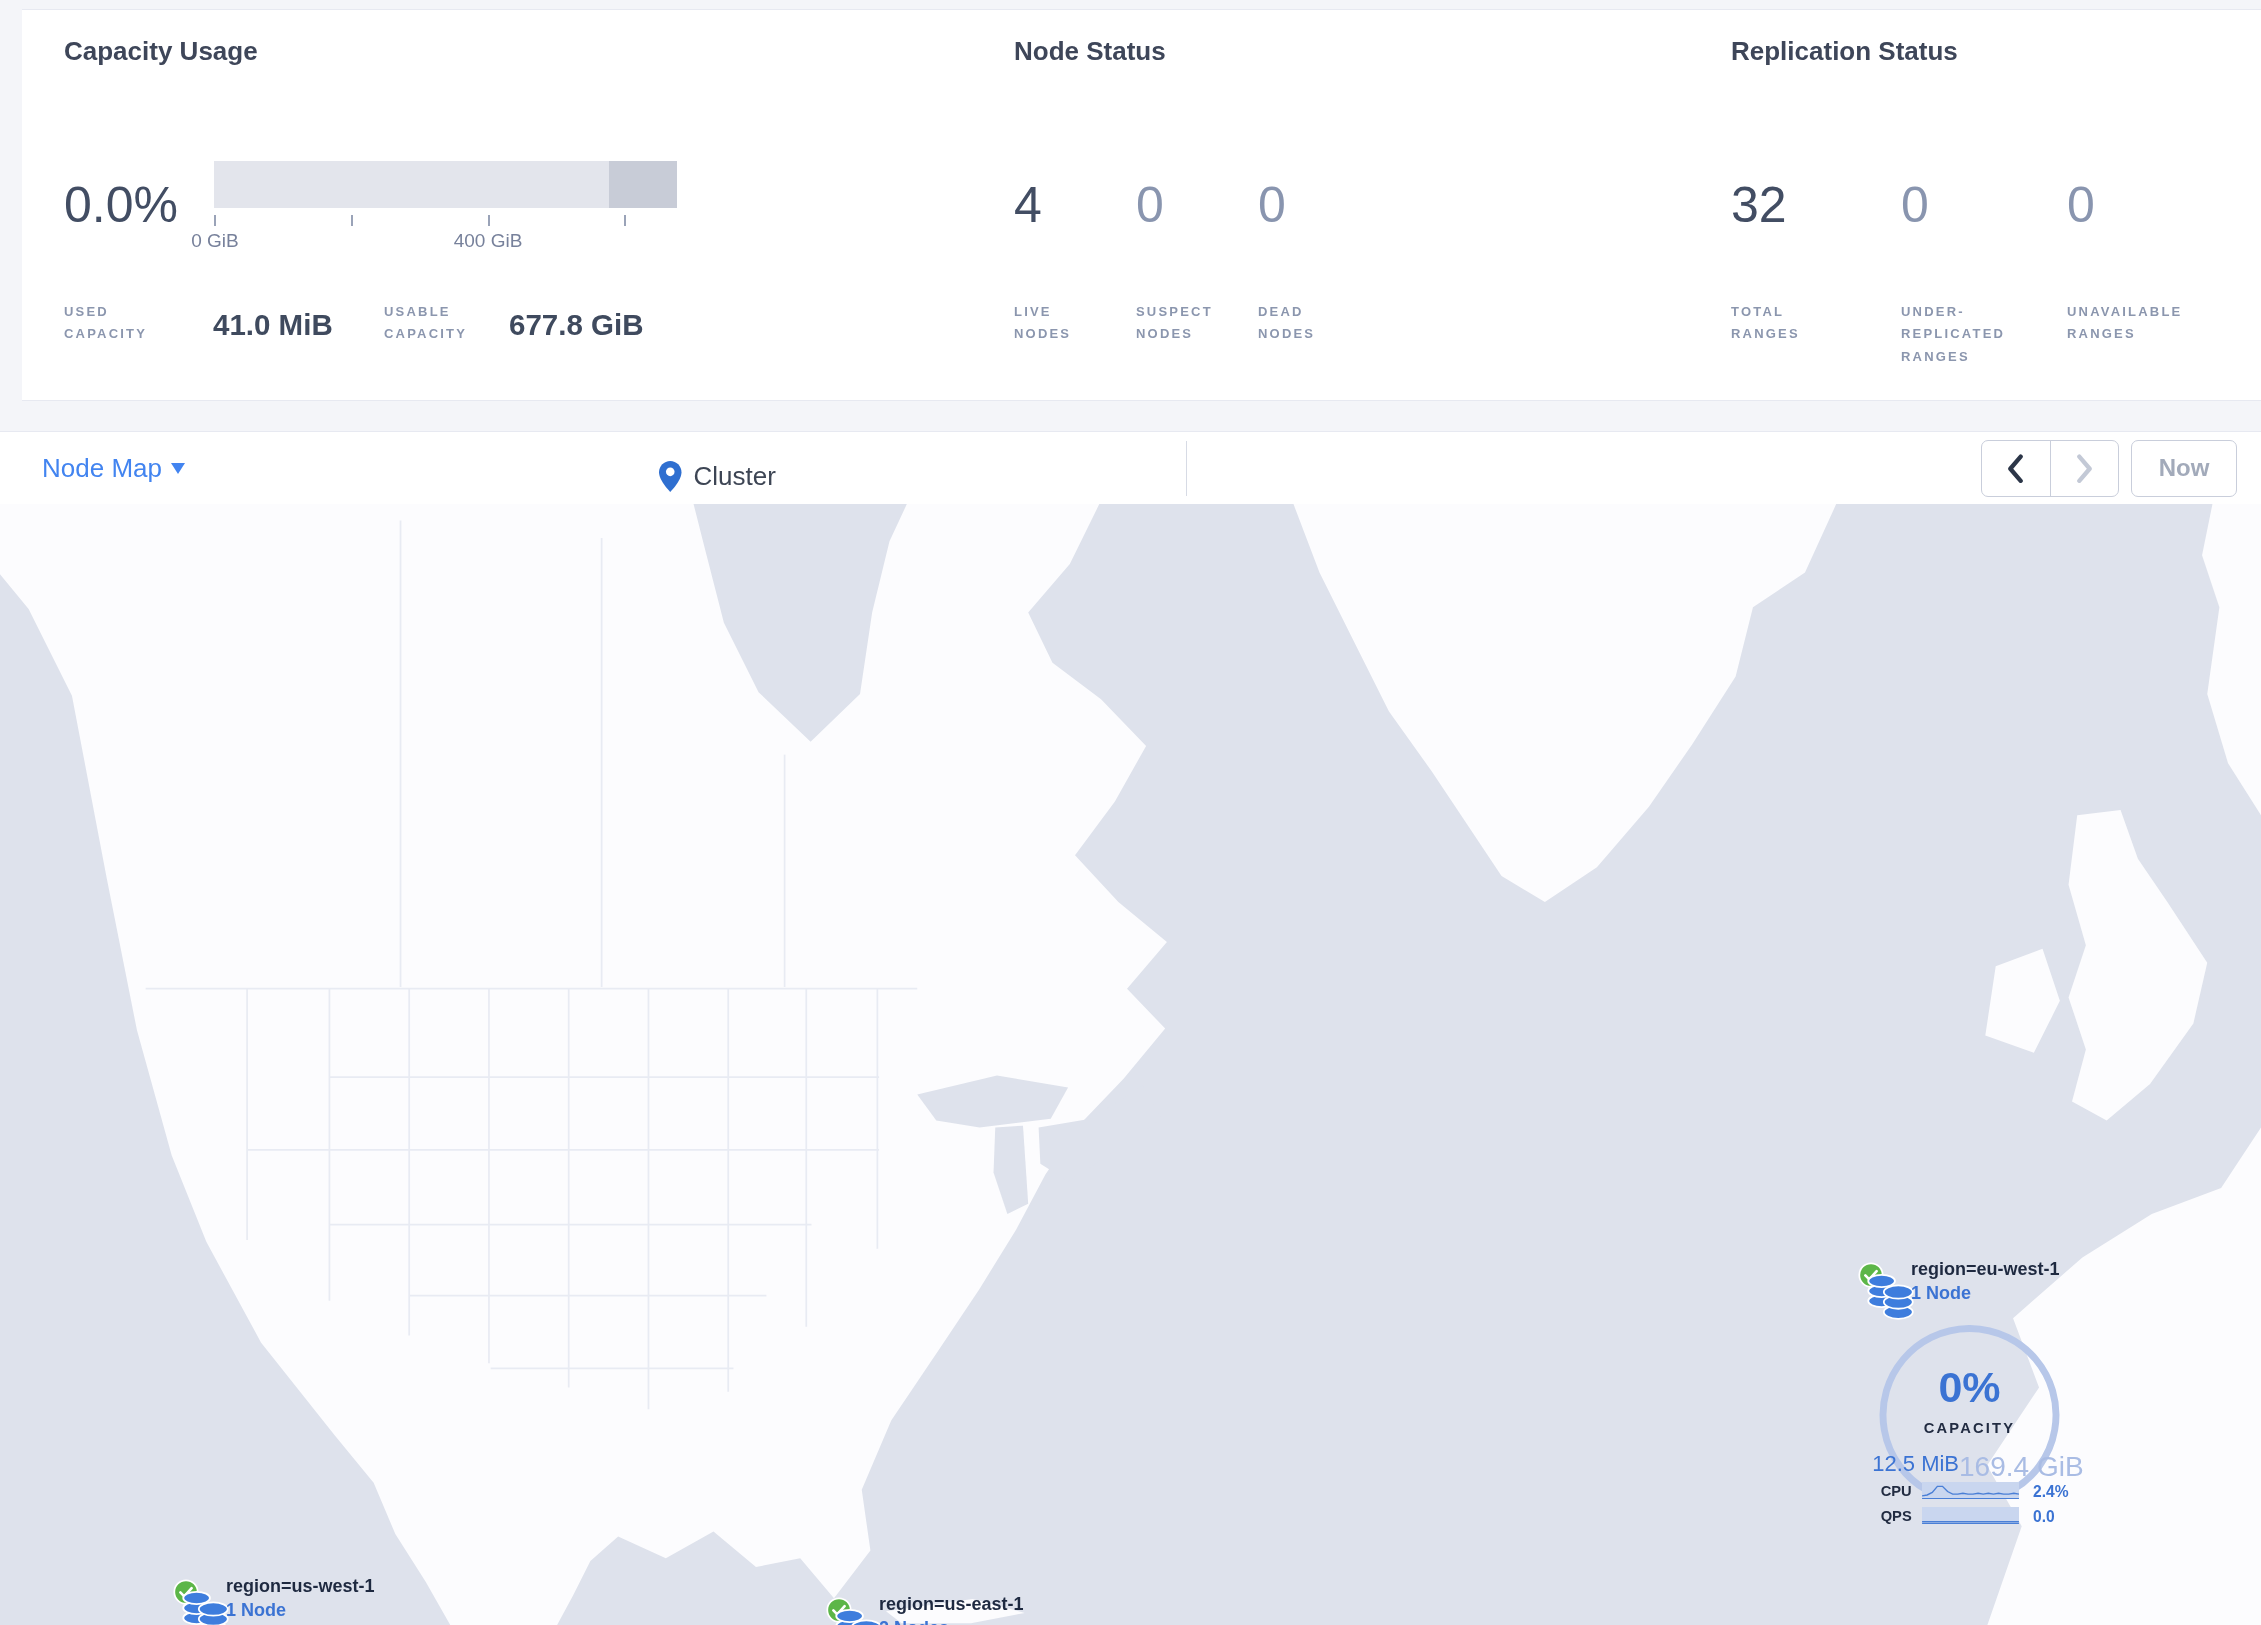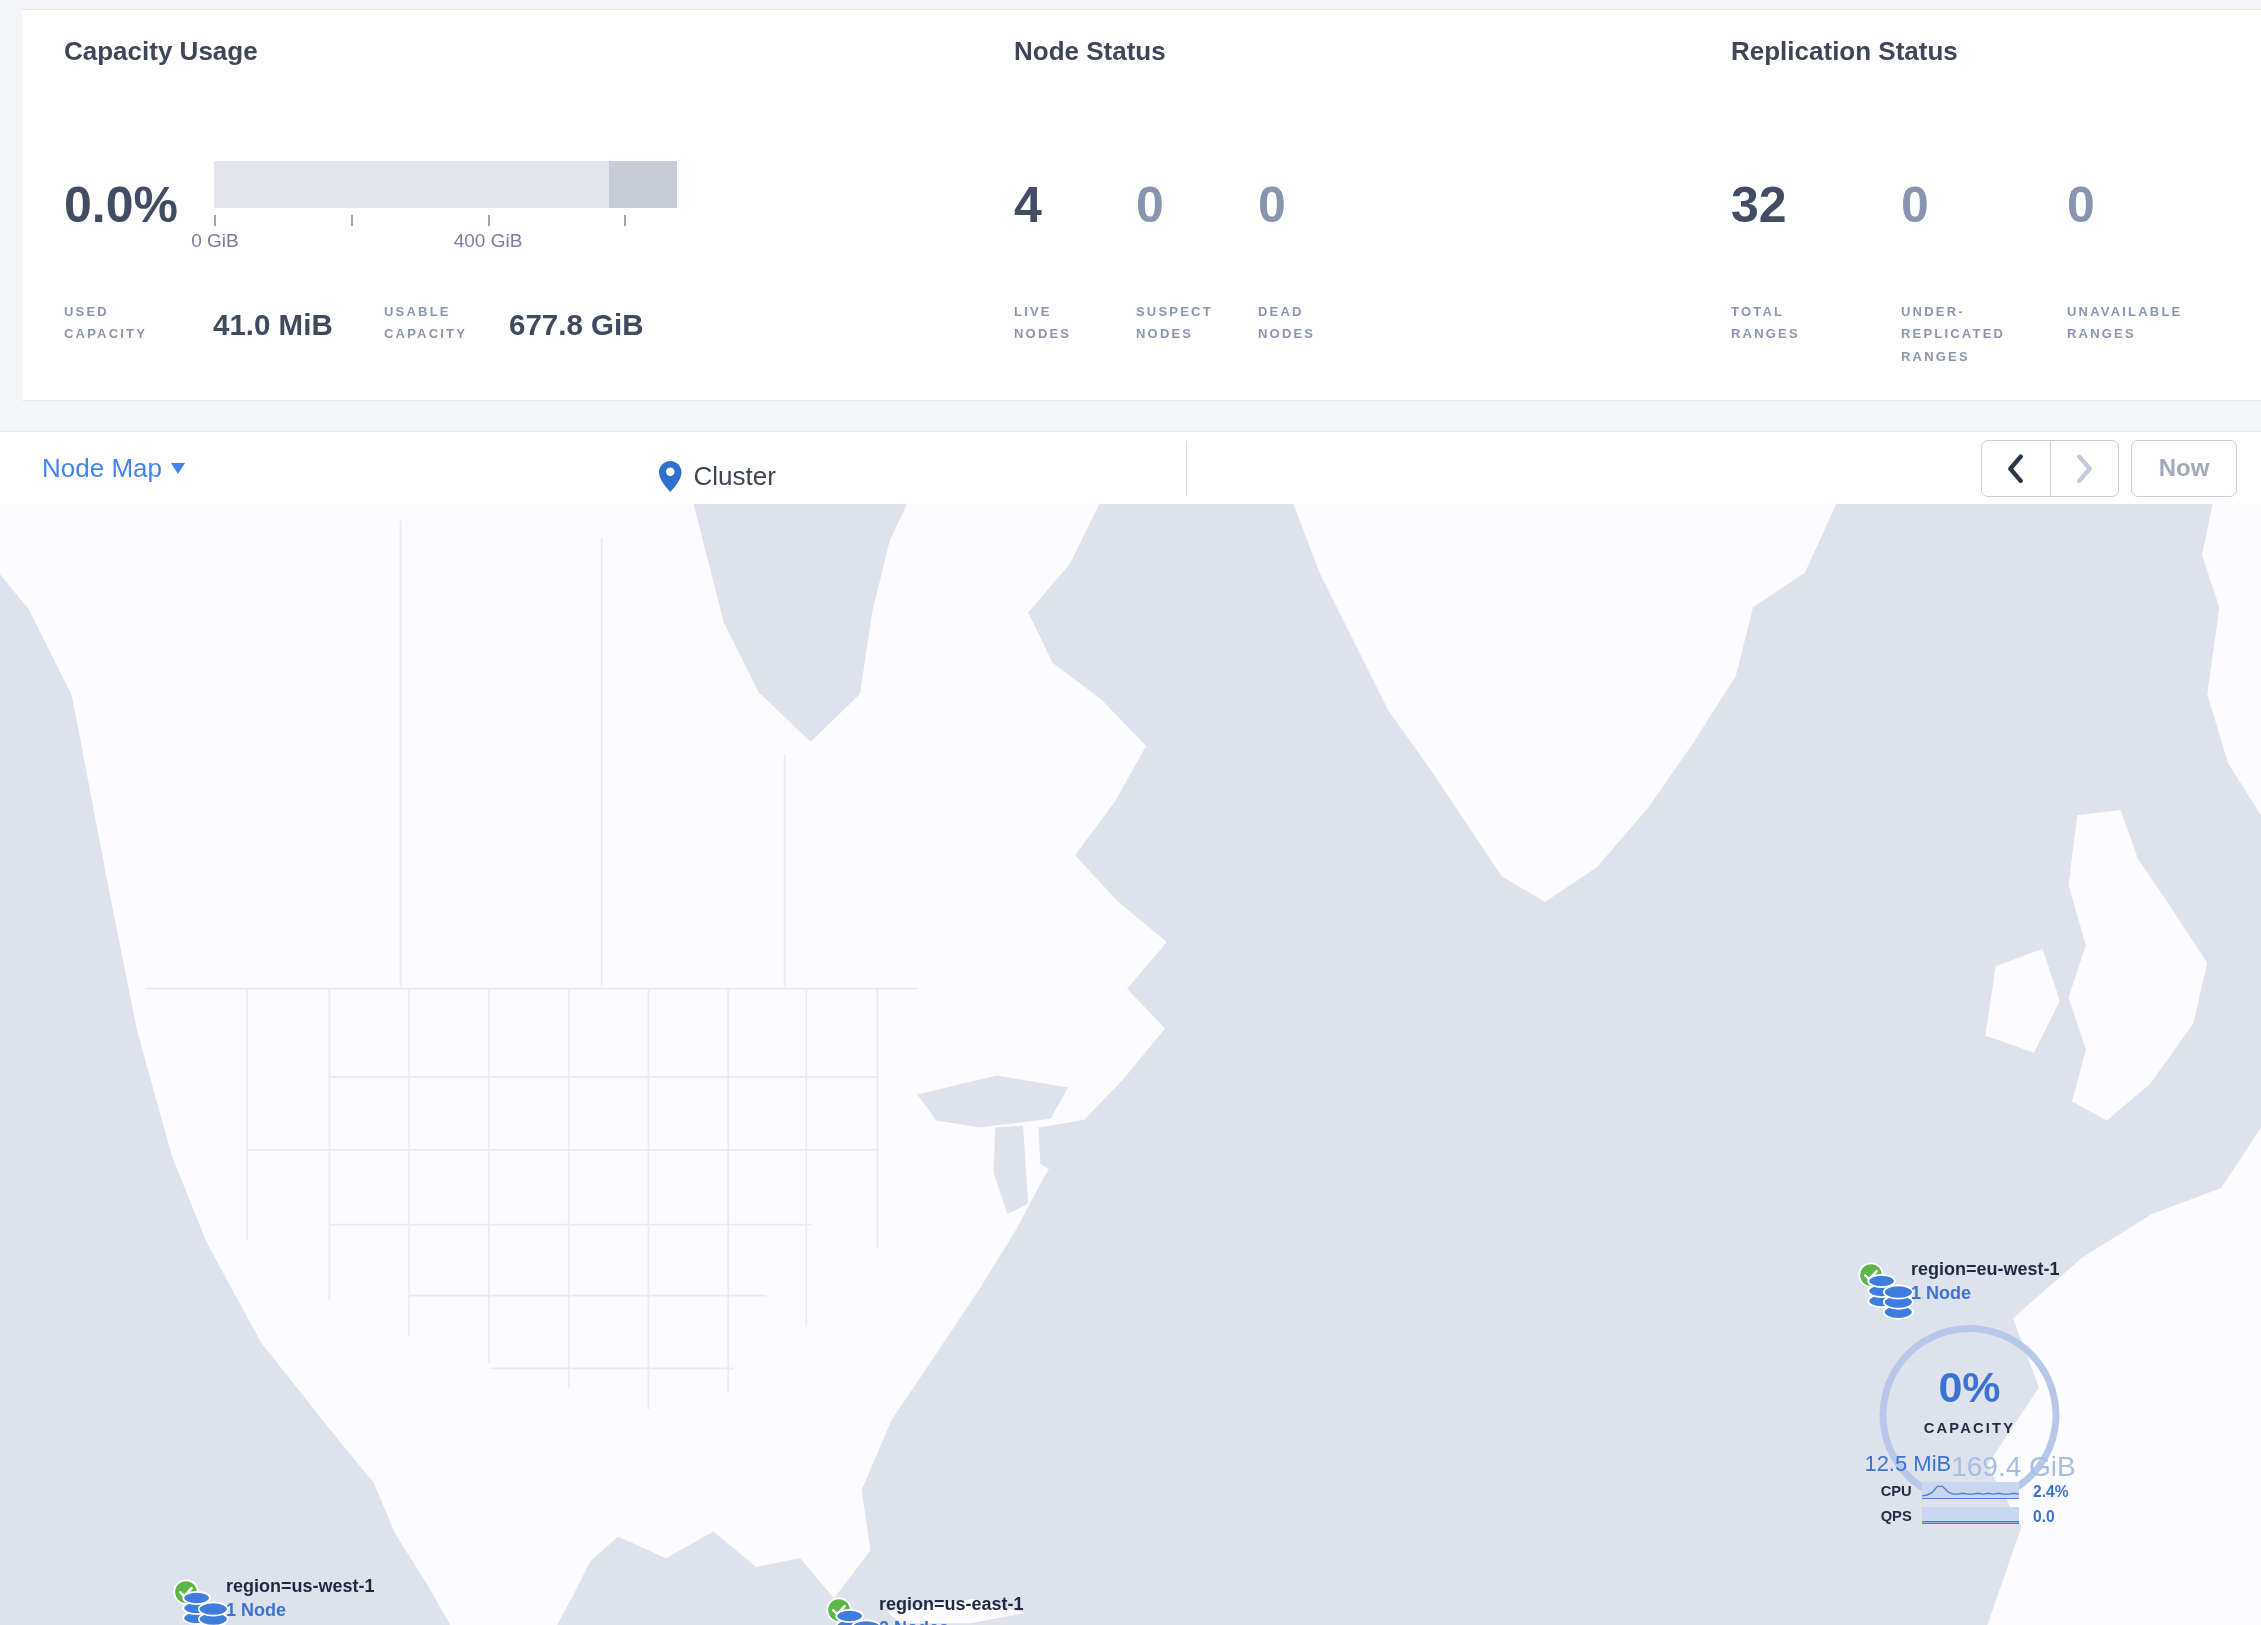--- a/index.html
+++ b/index.html
@@ -8,21 +8,21 @@
     background:#f4f5f9;
     font-family:"Liberation Sans", sans-serif;
     -webkit-font-smoothing:antialiased;
   }
   
   .stats-panel{
     position:absolute;left:0;top:8.7px;width:2261px;height:390px;
     background:#ffffff;border-top:0.9px solid #e7e9f1;border-bottom:0.9px solid #e7e9f1;margin-left:22px;
   }
   .section-title{position:absolute;top:26px;font-size:26px;font-weight:bold;color:#3e4659;}
-  .big-num{position:absolute;top:170px;font-size:50px;font-weight:bold;color:#424d63;line-height:1;}
+  .big-num{position:absolute;top:170px;font-size:50px;font-weight:normal;color:#424d63;line-height:1;}
   .big-num.dim{color:#8995af;}
   .cap-bar{position:absolute;left:192px;top:151px;width:463px;height:47px;background:#e3e5ec;}
   .cap-bar .seg-dark{position:absolute;right:0;top:0;width:68px;height:47px;background:#c8ccd7;}
   .cap-tick{position:absolute;top:205px;width:1.7px;height:11.3px;background:#9aa3b8;}
   .cap-tick-label{position:absolute;top:220px;width:104px;text-align:center;font-size:19px;color:#77819b;}
   .kv-label{position:absolute;top:291px;font-size:13px;font-weight:bold;letter-spacing:2.2px;color:#8b96ae;line-height:22.5px;}
   .kv-value{position:absolute;top:298px;font-size:29.5px;font-weight:bold;color:#3f4a5e;}
   .metric-label{position:absolute;top:291px;font-size:13px;font-weight:bold;letter-spacing:2.2px;color:#8b96ae;line-height:22.5px;}
   
   .toolbar{
@@ -64,21 +64,21 @@
   #marker-west{left:169px;top:1068px;}
   #marker-east{left:822px;top:1086px;}
   #marker-eu{left:1854px;top:751px;}
   .m-badge{position:absolute;left:3.5px;top:7px;}
   .m-dbicon{position:absolute;left:12px;top:17.3px;}
   .m-name{position:absolute;left:57px;top:3.5px;font-size:18px;font-weight:bold;color:#1e2940;white-space:nowrap;}
   .m-nodes{position:absolute;left:57px;top:28px;font-size:18px;font-weight:bold;color:#3b73d3;cursor:pointer;white-space:nowrap;}
   .m-donut{position:absolute;left:20px;top:70px;}
   .m-pct{position:absolute;left:29px;top:108px;width:173px;text-align:center;font-size:43px;font-weight:bold;color:#3b73d3;}
   .m-cap{position:absolute;left:29px;top:165px;width:173px;text-align:center;font-size:14.7px;font-weight:bold;letter-spacing:2.2px;color:#222c42;}
-  .m-vals{position:absolute;left:10.4px;top:196px;width:227px;display:flex;justify-content:flex-start;}
+  .m-vals{position:absolute;left:10.4px;top:196px;width:227px;display:flex;justify-content:center;}
   .m-used{font-size:22px;color:#3b73d3;}
   .m-total{font-size:28px;color:#a9bce4;}
   .m-row{position:absolute;left:0;width:251px;height:19px;}
   .m-row.cpu{top:227px;}
   .m-row.qps{top:252px;}
   .m-metric-label{position:absolute;left:8.7px;width:49px;text-align:right;font-size:14.7px;font-weight:bold;color:#222c42;top:0.9px;}
   .m-spark{position:absolute;left:68px;top:0;background:#c9d6ef;}
   .m-metric-value{position:absolute;left:179px;top:0.9px;font-size:15.6px;font-weight:bold;color:#3b73d3;}
 </style>
 </head>

